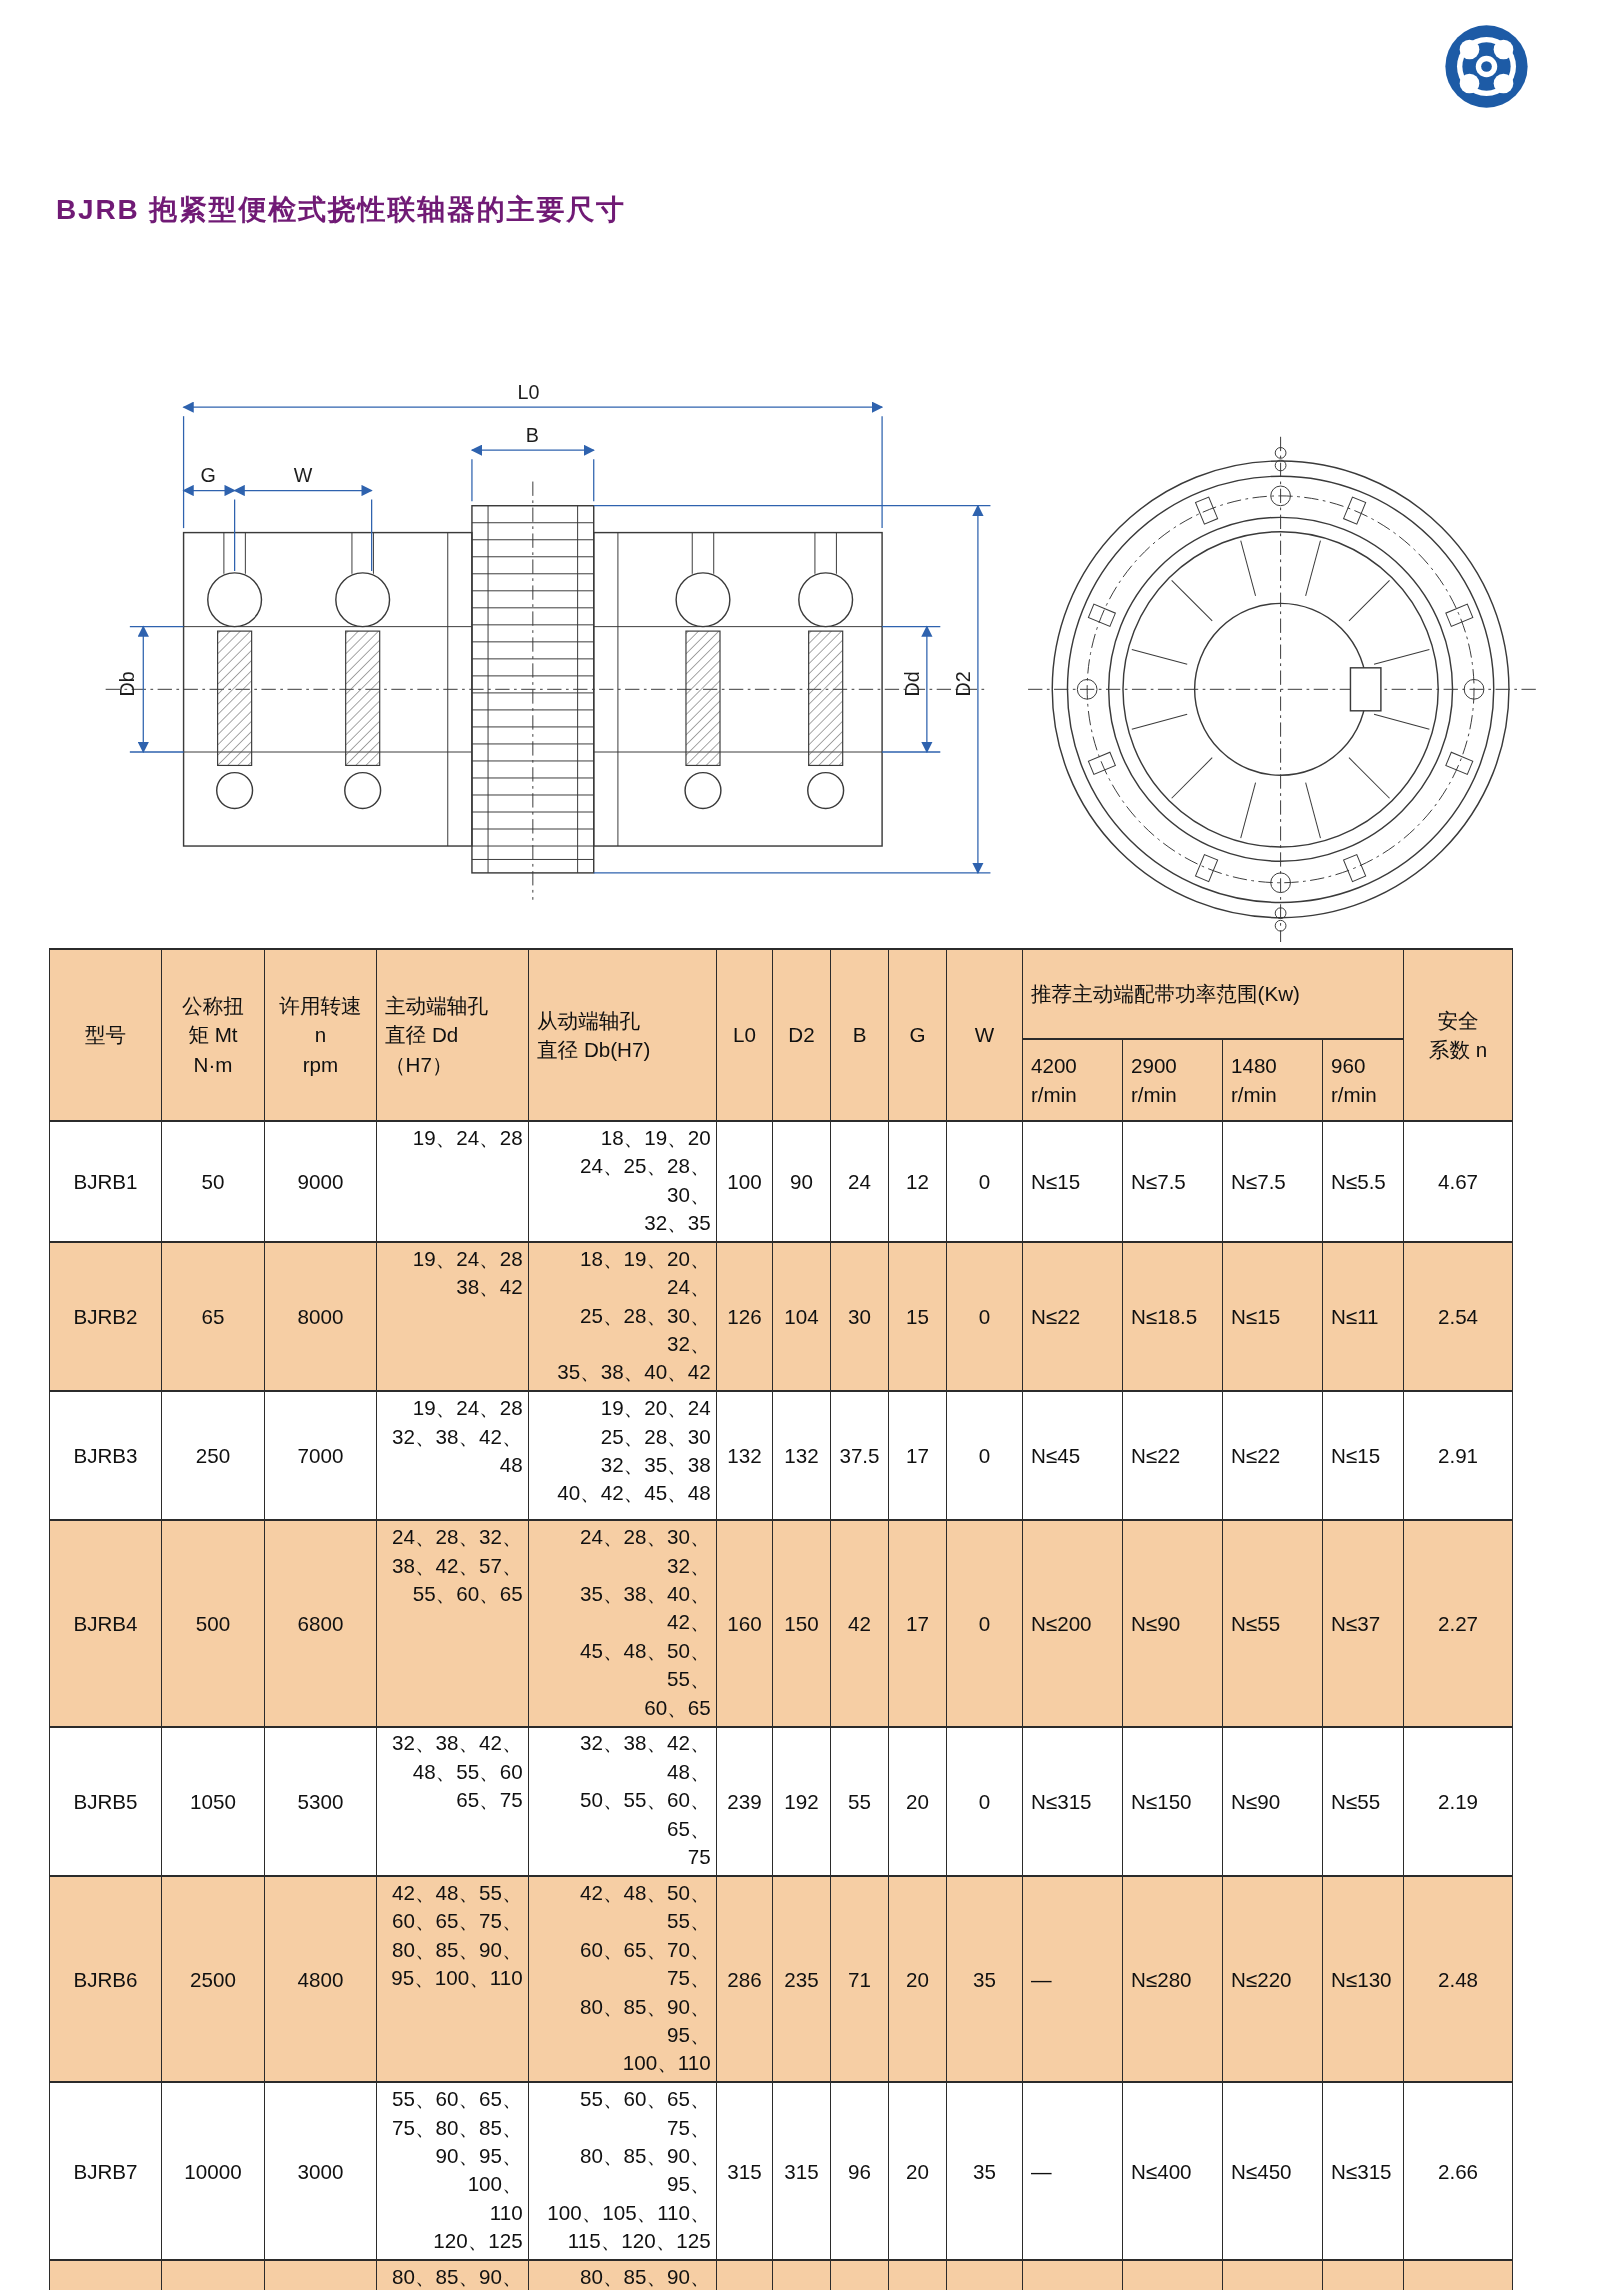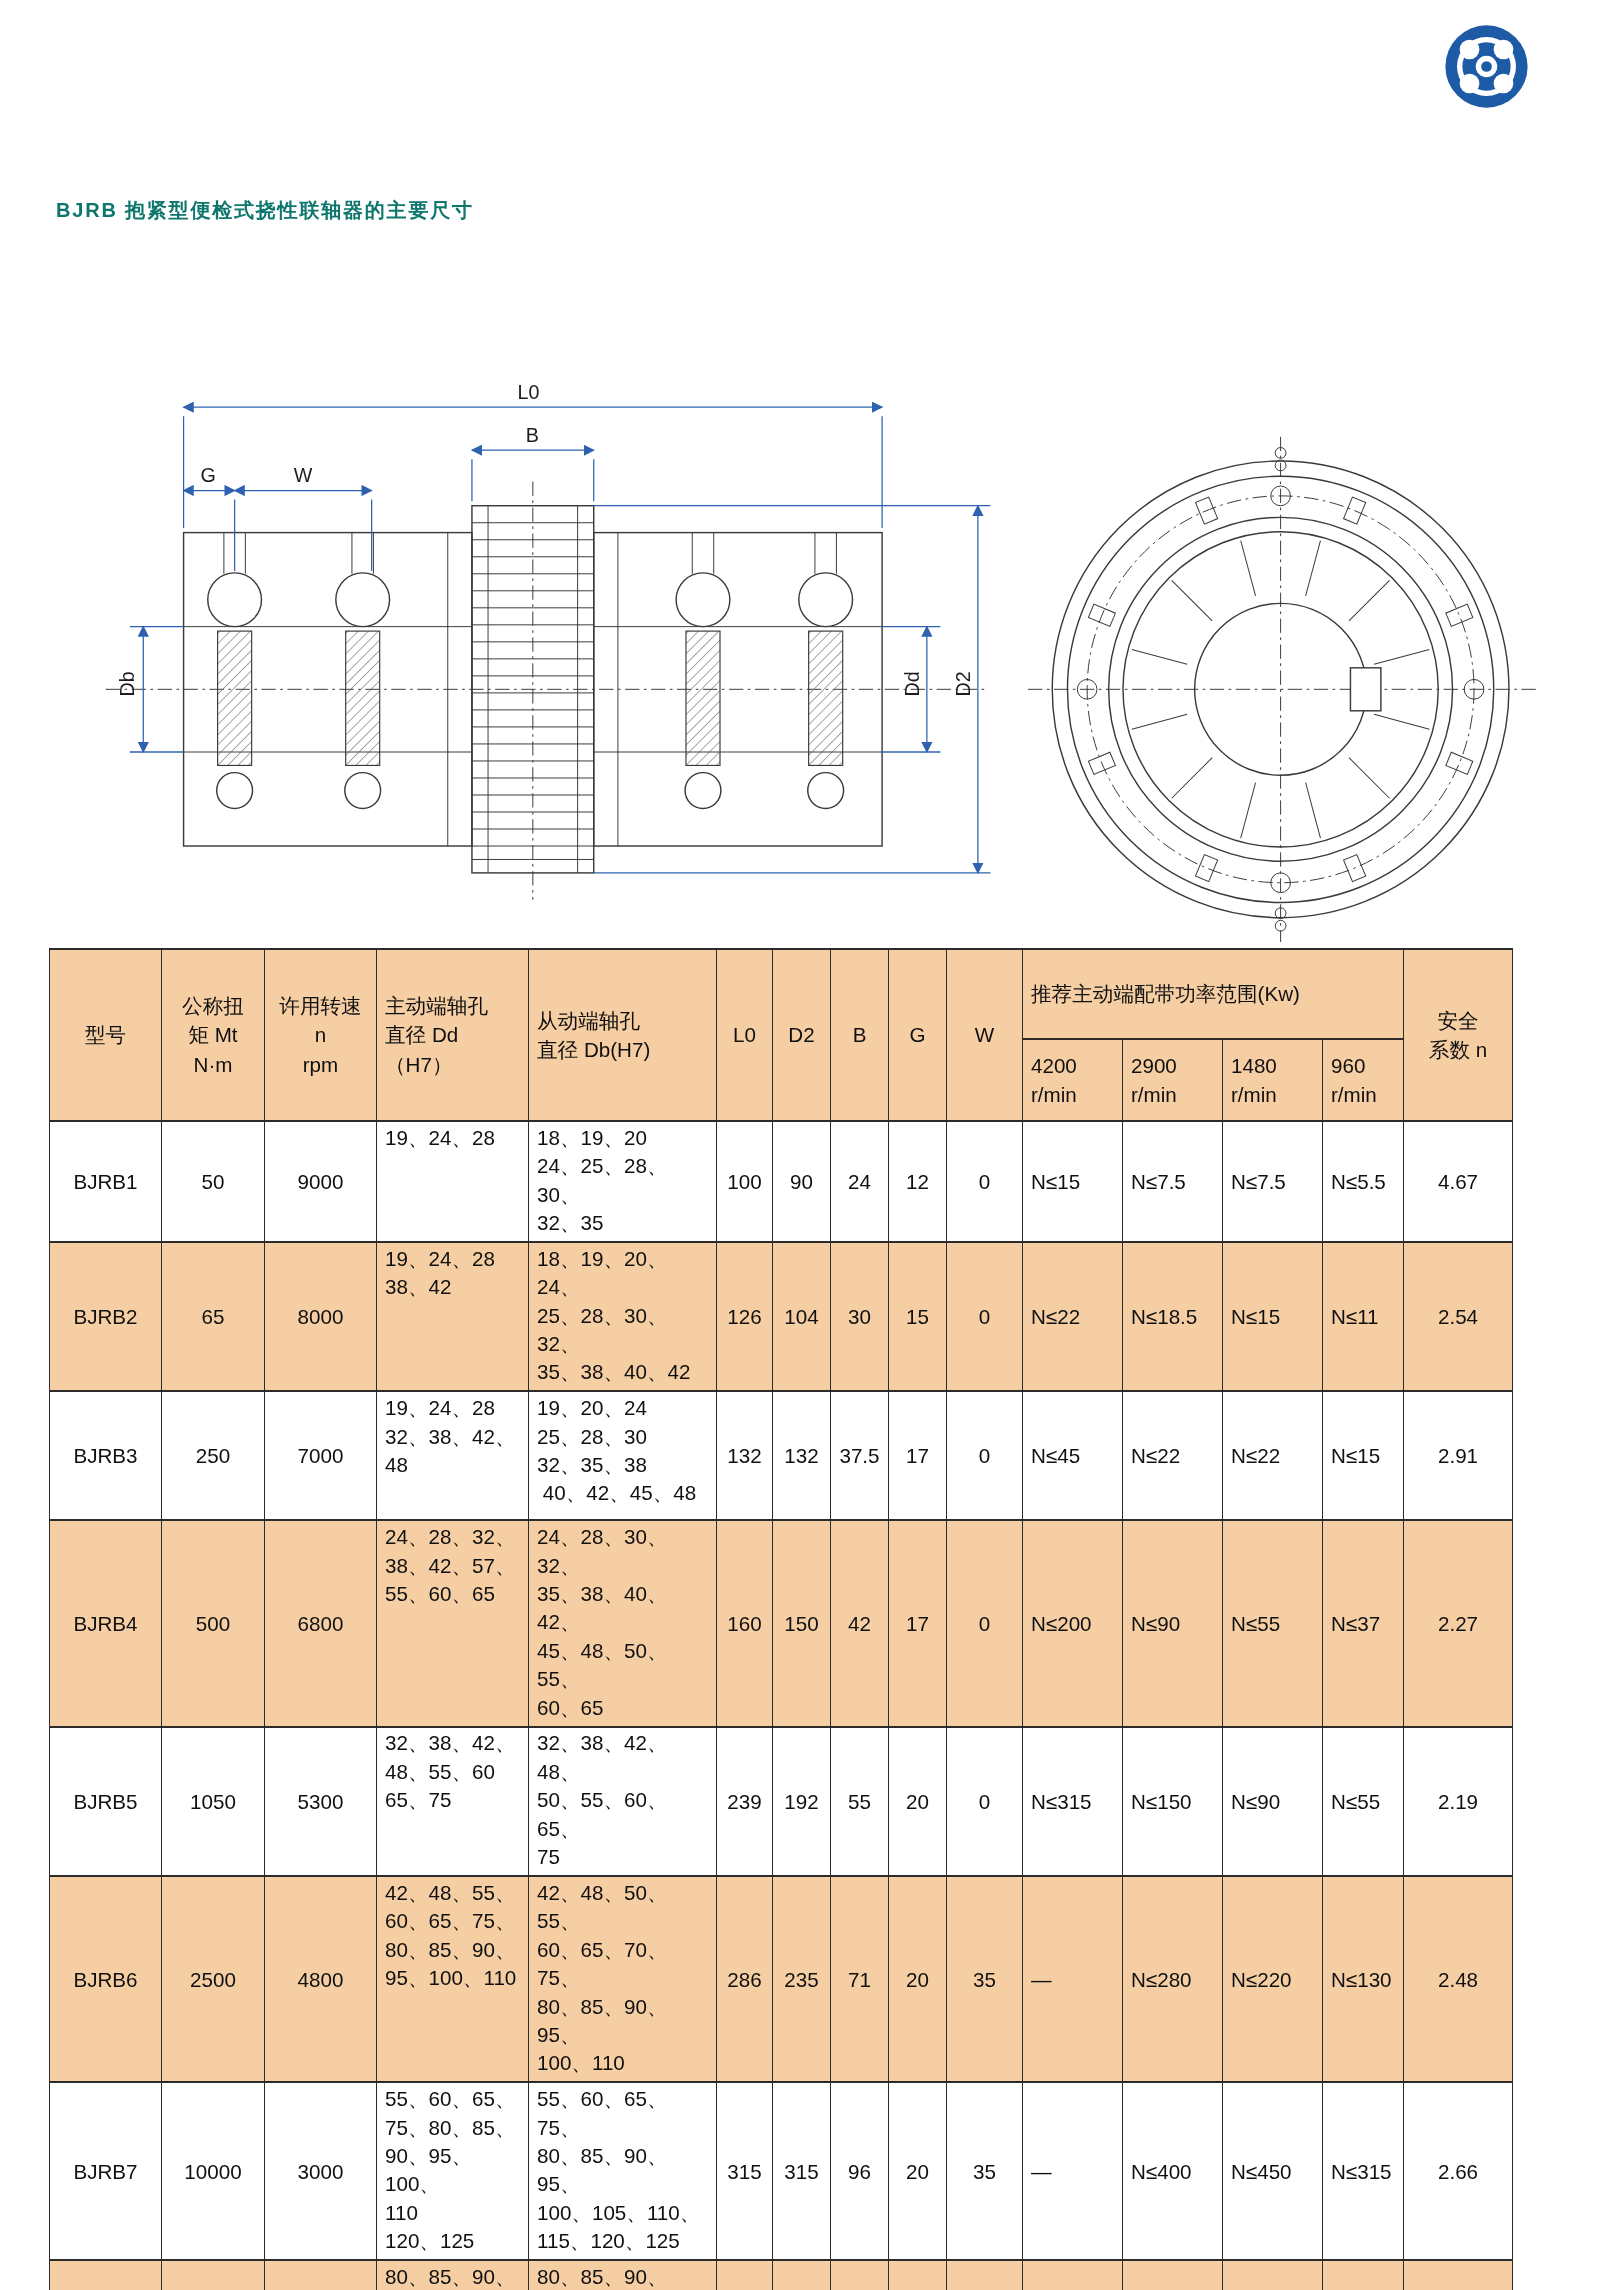--- a/index.html
+++ b/index.html
@@ -1,41 +1,41 @@
 <!DOCTYPE html>
 <html style="font-size:14.3px"><head>
 <meta charset="utf-8">
 <style>
   html,body{margin:0;padding:0;}
   body{
     width:1620px;height:2291px;position:relative;background:#ffffff;
     font-family:"Liberation Sans","DejaVu Sans",sans-serif;color:#111;
   }
   .page-title{
-    position:absolute;left:56px;top:197px;margin:0;
-    font-size:20px;font-weight:bold;color:#0f766e;letter-spacing:1.8px;
+    position:absolute;left:56px;top:191px;margin:0;
+    font-size:28px;font-weight:bold;color:#701a75;letter-spacing:1.8px;
   }
   .logo-box{position:absolute;left:1440px;top:19.7px;width:93px;height:93px;}
   .drawing-box{position:absolute;left:0;top:322px;width:1620px;height:620px;}
   
   table.spec-table{
     position:absolute;left:49px;top:948px;width:1464px;
     border-collapse:collapse;table-layout:fixed;
   }
   .spec-table th,.spec-table td{
     border:1.8px solid #2b2b2b;border-top:2.7px solid #2b2b2b;border-bottom:2.7px solid #2b2b2b;
     font-size:20.6px;font-weight:normal;color:#101010;
     text-align:center;vertical-align:middle;padding:3.6px 5.4px;
     white-space:pre-line;line-height:1.42;
   }
   .spec-table thead th{background:#f6cea4;}
   .spec-table thead tr.hrow-a{height:90px;}
   .spec-table thead tr.hrow-b{height:82px;}
   .spec-table th.left,.spec-table td.left{text-align:left;padding-left:8px;}
-  .spec-table td.top{vertical-align:top;white-space:pre-wrap;padding-top:1.8px;line-height:1.38;}
+  .spec-table td.top{vertical-align:top;white-space:pre-wrap;padding-top:1.8px;line-height:1.38;text-align:right;}
   .spec-table tbody tr.shaded td{background:#f6cea4;}
   .spec-table tbody tr:nth-child(1){height:118px;}
   .spec-table tbody tr:nth-child(2){height:106px;}
   .spec-table tbody tr:nth-child(3){height:129px;}
   .spec-table tbody tr:nth-child(4){height:120px;}
   .spec-table tbody tr:nth-child(5){height:106px;}
   .spec-table tbody tr:nth-child(6){height:124px;}
   .spec-table tbody tr:nth-child(7){height:143px;}
   .spec-table tbody tr:nth-child(8){height:129px;}
   

